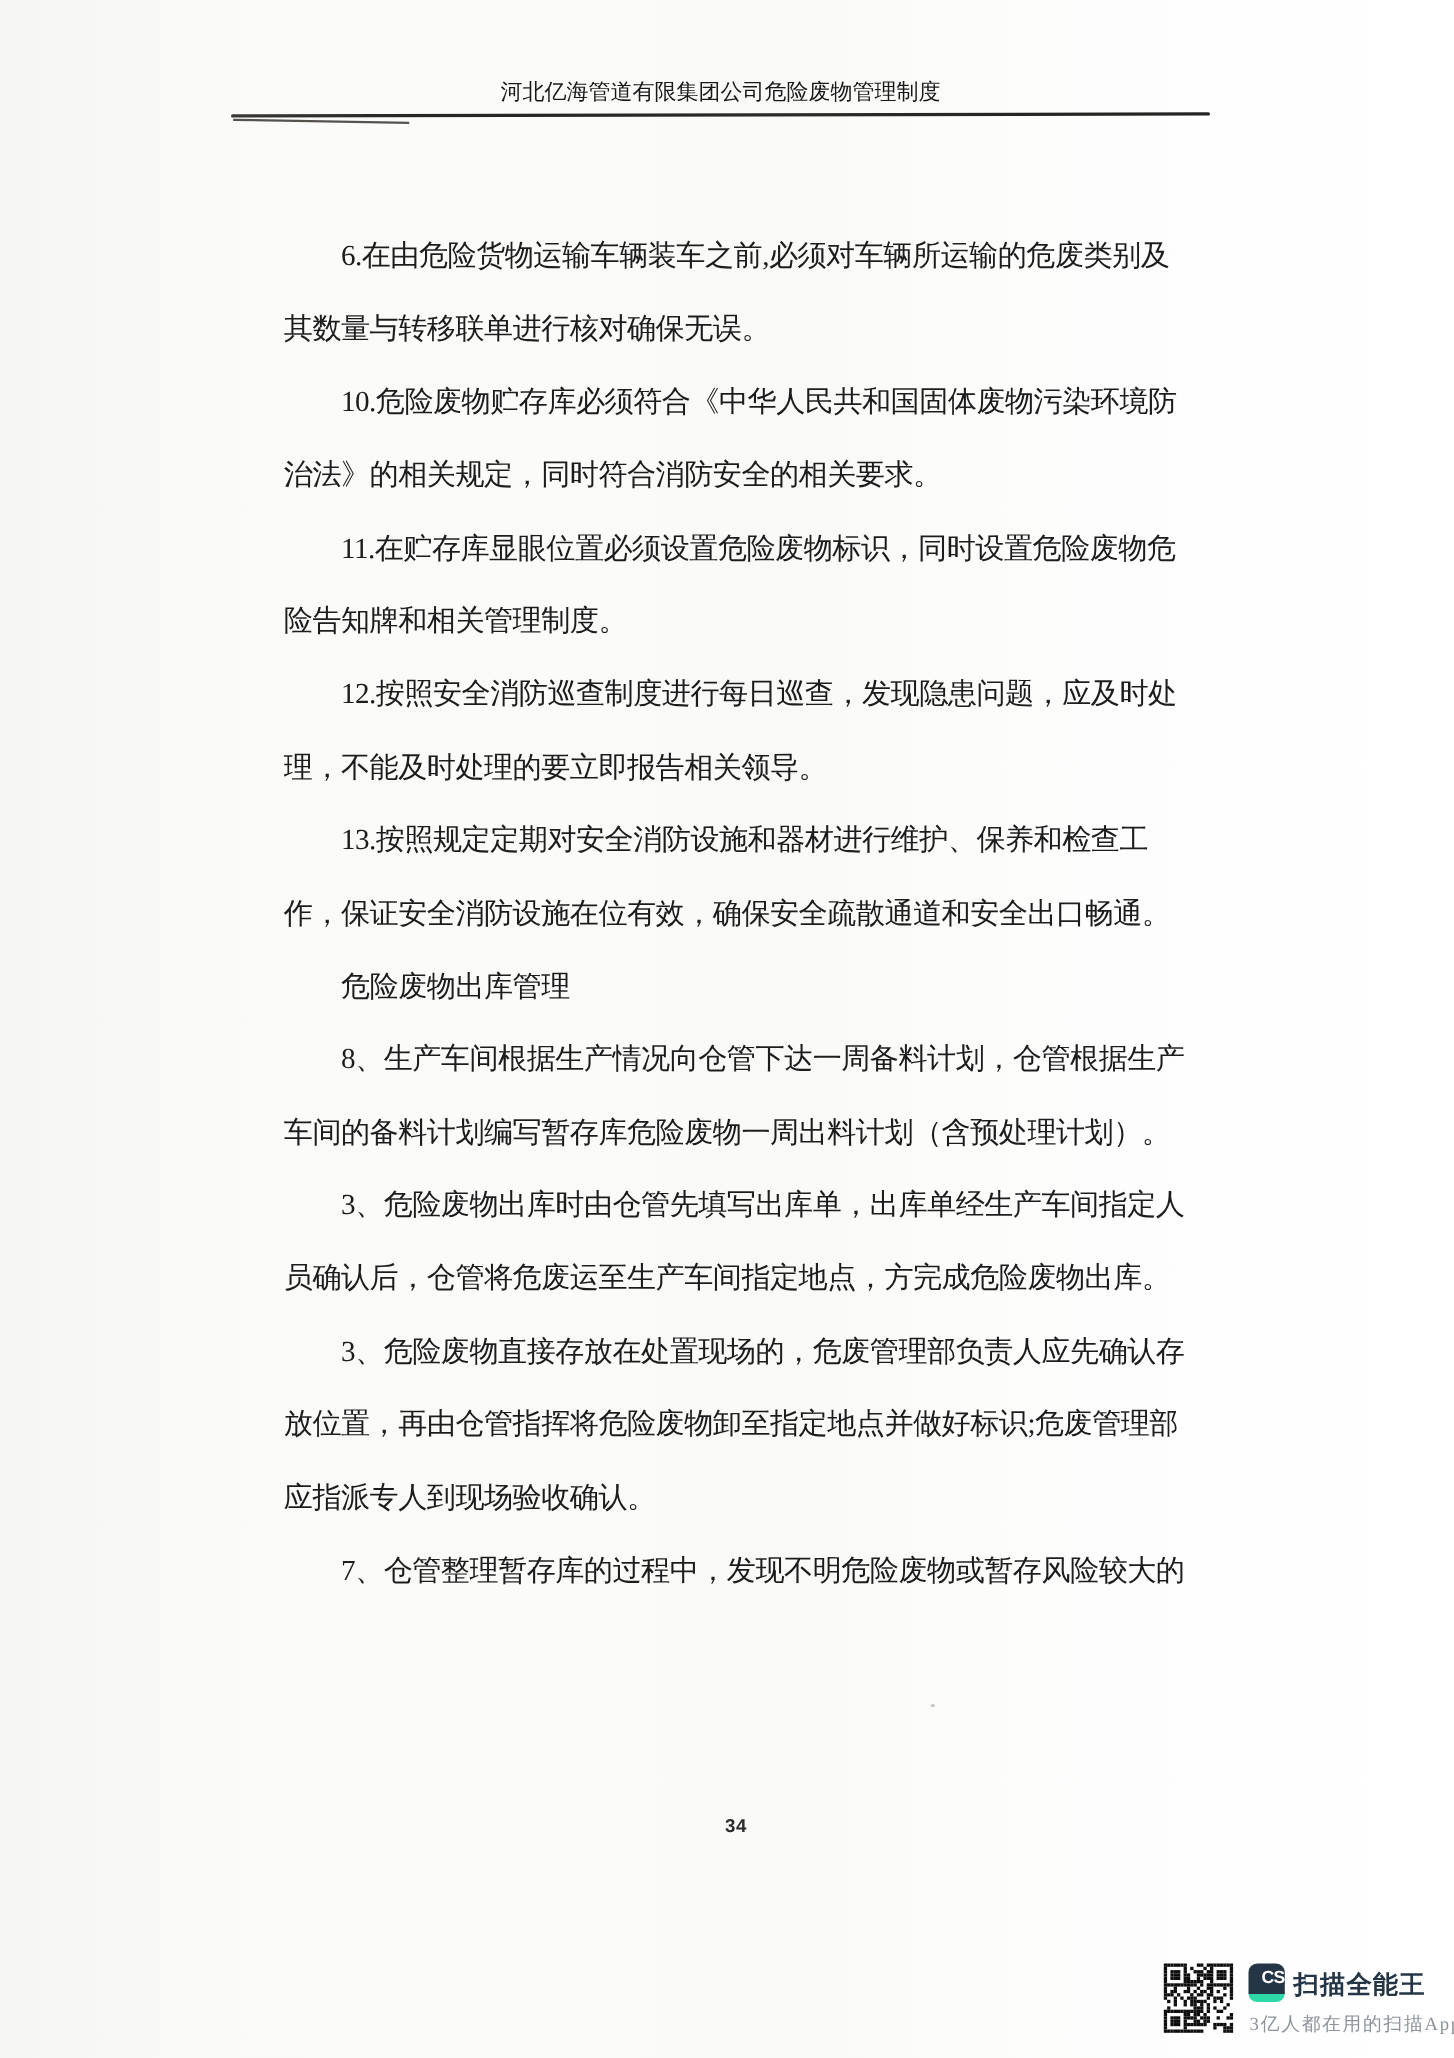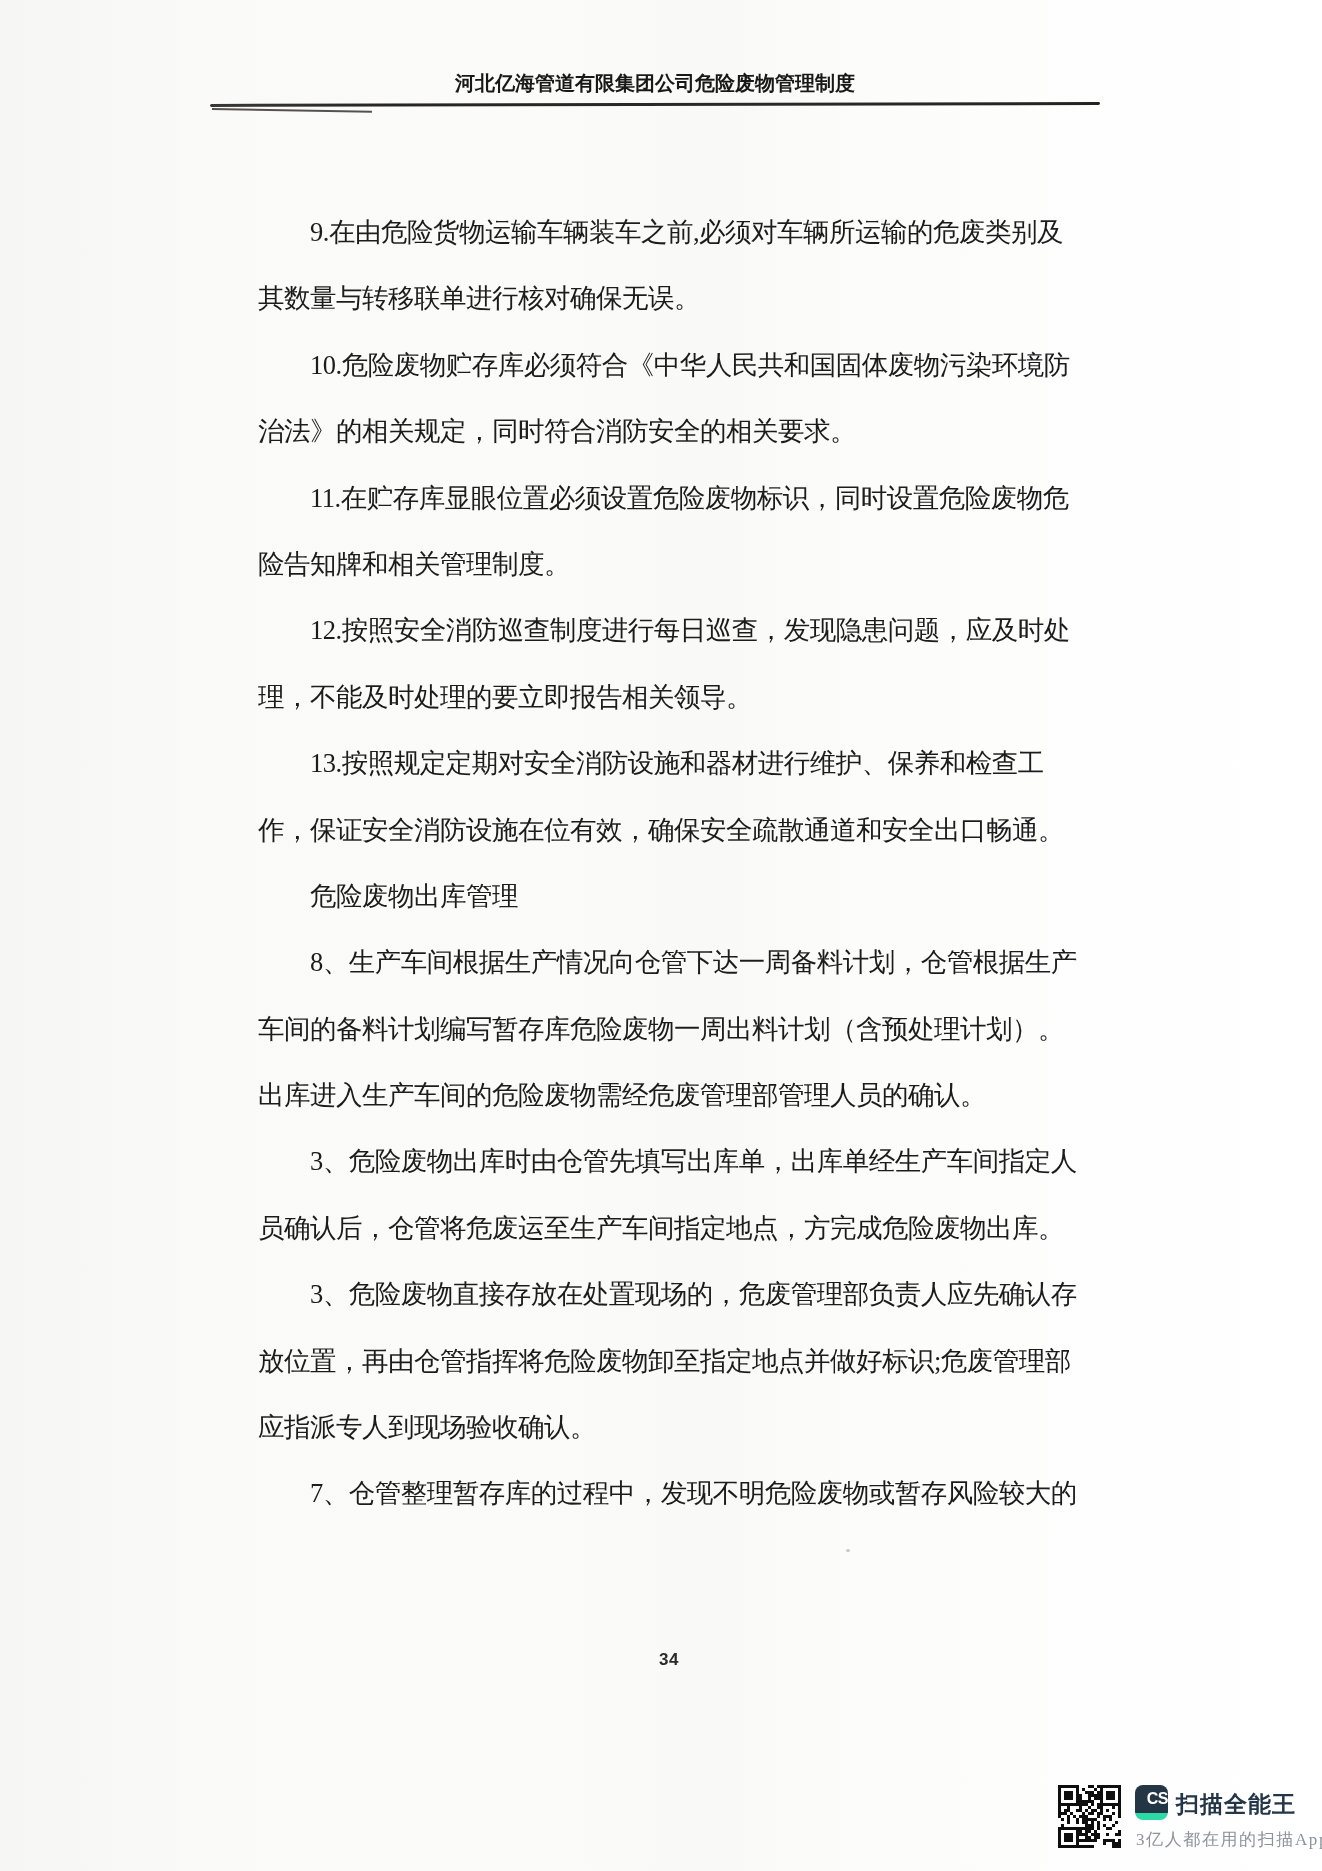--- a/index.html
+++ b/index.html
@@ -7,21 +7,21 @@
     position:relative;
     width:1322px;height:1871px;
     overflow:hidden;
     background:linear-gradient(90deg,#f6f6f5 0%,#fafaf9 15%,#fbfbfa 38%,#f9f9f8 54%,#fcfcfb 66%,#fefefe 86%,#ffffff 100%);
     font-family:"Liberation Serif","DejaVu Serif",serif;
   }
   
   .header-title{
     position:absolute;top:70px;left:50%;
     transform:translateX(-50%);margin-left:-6px;
-    font-size:20px;font-weight:700;letter-spacing:0px;
+    font-size:20px;font-weight:400;letter-spacing:0px;
     color:#181818;white-space:nowrap;
   }
   .header-rule{
     position:absolute;left:210px;top:103px;width:890px;height:3px;
     background:linear-gradient(90deg,#3a3835,#262524 20%,#2c2a28 60%,#242322);
     border-radius:2px;transform:rotate(-0.12deg);
   }
   .header-rule::before{
     content:"";position:absolute;left:2px;top:4px;width:160px;height:1.5px;
     background:#55524e;transform:rotate(1.1deg);transform-origin:left center;
@@ -75,34 +75,33 @@
 </style>
 </head>
 <body>
 
 <div class="page">
 
   <div class="header-title">河北亿海管道有限集团公司危险废物管理制度</div>
   <div class="header-rule"></div>
 
   <div class="body-text" id="body-text" style="color: rgb(28, 28, 28);">
-      <div class="line indent">9.在由危险货物运输车辆装车之前,必须对车辆所运输的危废类别及</div>
+      <div class="line indent">6.在由危险货物运输车辆装车之前,必须对车辆所运输的危废类别及</div>
       <div class="line">其数量与转移联单进行核对确保无误。</div>
       <div class="line indent">10.危险废物贮存库必须符合《中华人民共和国固体废物污染环境防</div>
       <div class="line">治法》的相关规定，同时符合消防安全的相关要求。</div>
       <div class="line indent">11.在贮存库显眼位置必须设置危险废物标识，同时设置危险废物危</div>
       <div class="line">险告知牌和相关管理制度。</div>
       <div class="line indent">12.按照安全消防巡查制度进行每日巡查，发现隐患问题，应及时处</div>
       <div class="line">理，不能及时处理的要立即报告相关领导。</div>
       <div class="line indent">13.按照规定定期对安全消防设施和器材进行维护、保养和检查工</div>
       <div class="line">作，保证安全消防设施在位有效，确保安全疏散通道和安全出口畅通。</div>
       <div class="line indent">危险废物出库管理</div>
       <div class="line indent">8、生产车间根据生产情况向仓管下达一周备料计划，仓管根据生产</div>
       <div class="line">车间的备料计划编写暂存库危险废物一周出料计划（含预处理计划）。</div>
-      <div class="line">出库进入生产车间的危险废物需经危废管理部管理人员的确认。</div>
       <div class="line indent">3、危险废物出库时由仓管先填写出库单，出库单经生产车间指定人</div>
       <div class="line">员确认后，仓管将危废运至生产车间指定地点，方完成危险废物出库。</div>
       <div class="line indent">3、危险废物直接存放在处置现场的，危废管理部负责人应先确认存</div>
       <div class="line">放位置，再由仓管指挥将危险废物卸至指定地点并做好标识;危废管理部</div>
       <div class="line">应指派专人到现场验收确认。</div>
       <div class="line indent">7、仓管整理暂存库的过程中，发现不明危险废物或暂存风险较大的</div>
     </div>
 
   <div class="page-number">34</div>
 

